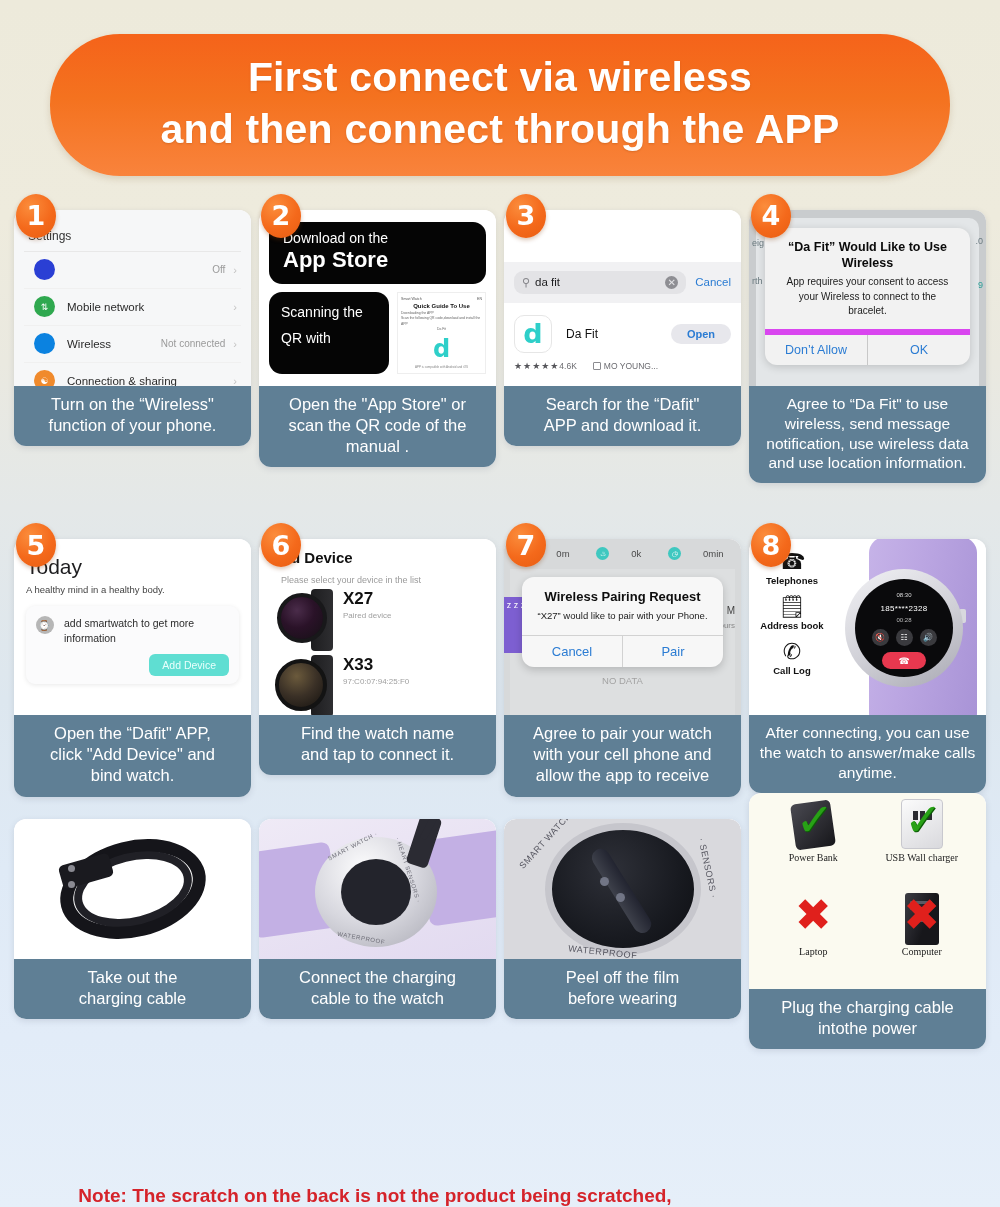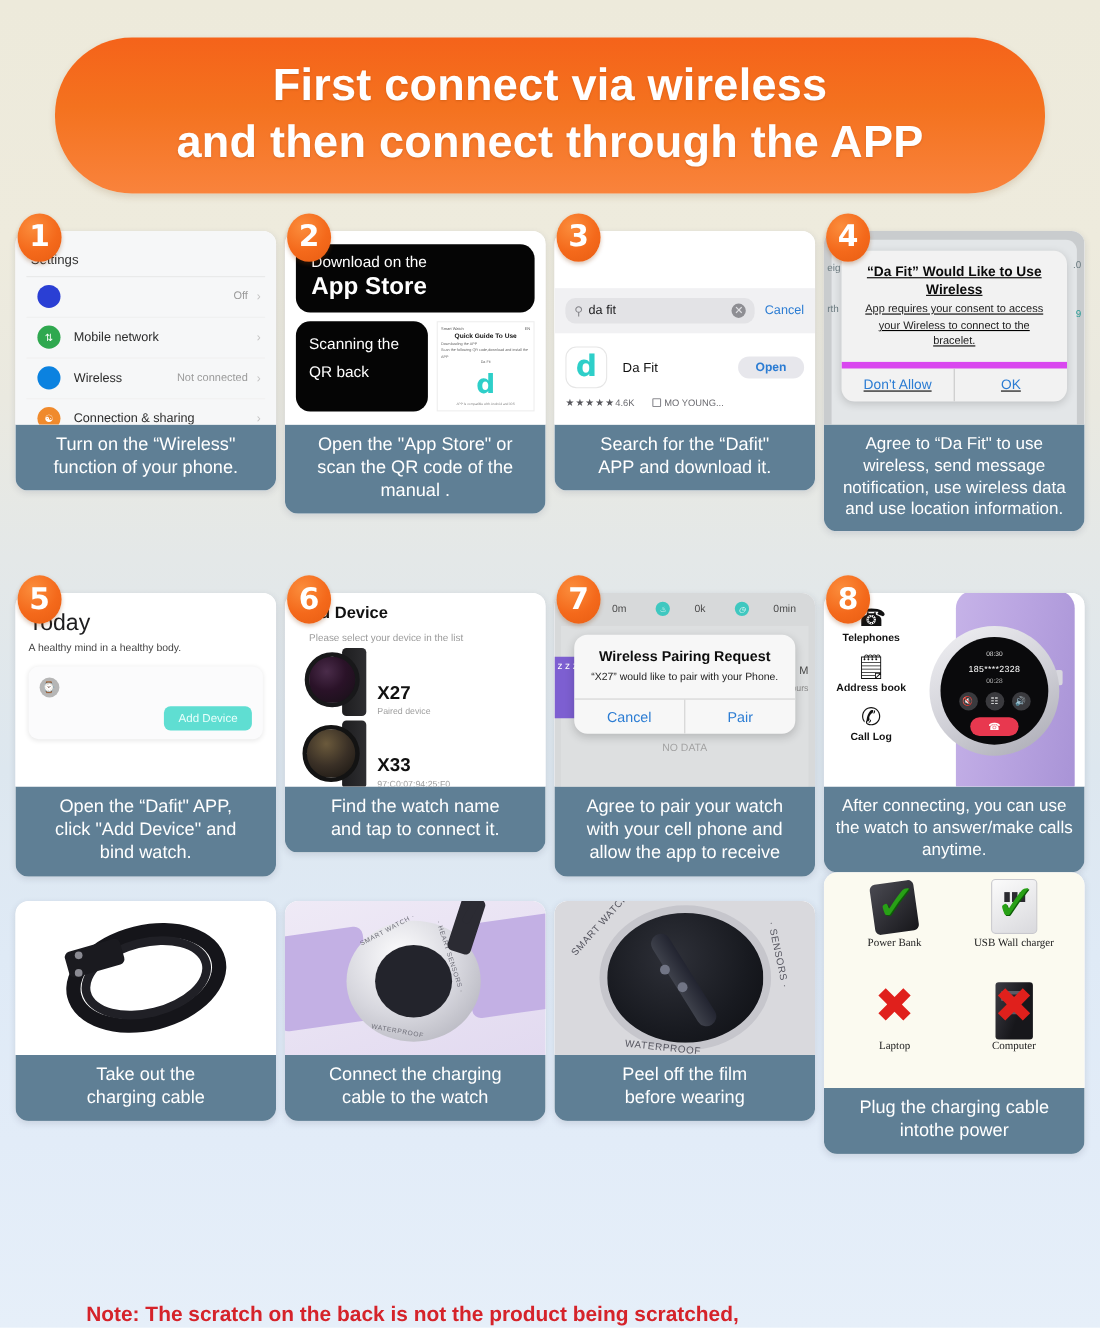--- a/index.html
+++ b/index.html
@@ -119,21 +119,20 @@
   
   .s4 { background: #c9ccce; position: relative; }
   .s4 .bg { position: absolute; inset: 0; font-size: 9px; color: #6b7b80; }
   .s4 .bg .l { position: absolute; left: 3px; }
   .s4 .bg .r { position: absolute; right: 3px; }
   .s4 .sheet { position: absolute; left: 7px; right: 7px; top: 8px; bottom: 0; background: #e3e6e8; border-radius: 10px 10px 0 0; }
   .s4 .alert {
     position: absolute; left: 16px; right: 16px; top: 18px;
     background: #f2f2f2; border-radius: 12px; overflow: hidden;
     box-shadow: 0 2px 8px rgba(0,0,0,.16);
-    text-decoration: underline;
   }
   .s4 .a-t { font-size: 12.5px; font-weight: bold; color: #0a0a0a; text-align: center; padding: 11px 16px 4px 16px; line-height: 1.3; }
   .s4 .a-b { font-size: 10px; color: #1c1c1c; text-align: center; padding: 0 14px 11px 14px; line-height: 1.42; }
   .s4 .a-row { display: flex; border-top: 6px solid #d946ef; }
   .s4 .a-btn { flex: 1; text-align: center; padding: 8px 0; color: #2b7cd3; font-size: 12.5px; }
   .s4 .a-btn + .a-btn { border-left: 1px solid #c8c8c8; }
 
   
   .s5 { background: #fff; padding: 16px 12px 0 12px; }
   .s5 .h { font-size: 21px; color: #1d1d1f; }
@@ -142,21 +141,21 @@
   .s5 .brow { display: flex; gap: 10px; }
   .s5 .wic { width: 18px; height: 18px; border-radius: 50%; background: #b6b6b6; color: #fff; font-size: 10px; display: flex; align-items: center; justify-content: center; flex: none; }
   .s5 .btxt { font-size: 10.5px; color: #2c2c2c; line-height: 1.4; }
   .s5 .badd { margin-top: 8px; text-align: right; }
   .s5 .badd span { display: inline-block; background: #5fded2; color: #e9fffc; font-size: 10.5px; padding: 5px 13px; border-radius: 6px; }
 
   
   .s6 { background: #fff; padding: 10px 12px 0 12px; }
   .s6 .h { font-size: 15px; font-weight: bold; color: #111; }
   .s6 .sub { font-size: 9px; color: #9b9b9b; margin: 9px 0 0 10px; }
-  .s6 .d { display: flex; align-items: flex-end; margin-top: 4px; }
+  .s6 .d { display: flex; align-items: flex-start; margin-top: 4px; }
   .s6 .w1, .s6 .w2 { width: 64px; height: 62px; flex: none; position: relative; }
   .s6 .dial {
     position: absolute; left: 6px; top: 4px; width: 50px; height: 50px; border-radius: 50%;
     background: radial-gradient(circle at 38% 32%, #4a2c4a 0%, #2a1228 45%, #151015 100%);
     border: 4px solid #18181a;
   }
   .s6 .dial2 {
     position: absolute; left: 4px; top: 4px; width: 52px; height: 52px; border-radius: 50%;
     background: radial-gradient(circle at 40% 30%, #6b5a3c 0%, #3a3026 50%, #15120f 100%);
     border: 4px solid #131313;
@@ -324,21 +323,21 @@
     <div class="badge">2</div>
     <div class="card">
       <div class="shot s2">
         <div class="blk">
           <div class="b-sm">Download on the</div>
           <div class="b-lg">App Store</div>
         </div>
         <div class="low">
           <div class="blk2">
             <div>Scanning the</div>
-            <div>QR back</div>
+            <div>QR with</div>
           </div>
           <div class="man">
             <div class="m1">
               <span>Smart Watch</span>
               <span>EN</span>
             </div>
             <div class="m2">Quick Guide To Use</div>
             <div class="m3">Downloading the APP</div>
             <div class="m3">Scan the following QR code,download and install the APP</div>
             <div class="m3" style="text-align:center">Da Fit</div>
@@ -416,20 +415,21 @@
 
   <div class="cell">
     <div class="badge">5</div>
     <div class="card">
       <div class="shot s5">
         <div class="h">Today</div>
         <div class="sub">A healthy mind in a healthy body.</div>
         <div class="box">
           <div class="brow">
             <span class="wic">⌚</span>
+            <span class="btxt">add smartwatch to get more information</span>
           </div>
           <div class="badd"><span>Add Device</span></div>
         </div>
       </div>
       <div class="cap" style="white-space:pre-line">Open the  “Dafit" APP,
 click "Add Device" and
 bind watch.</div>
     </div>
   </div>
 

